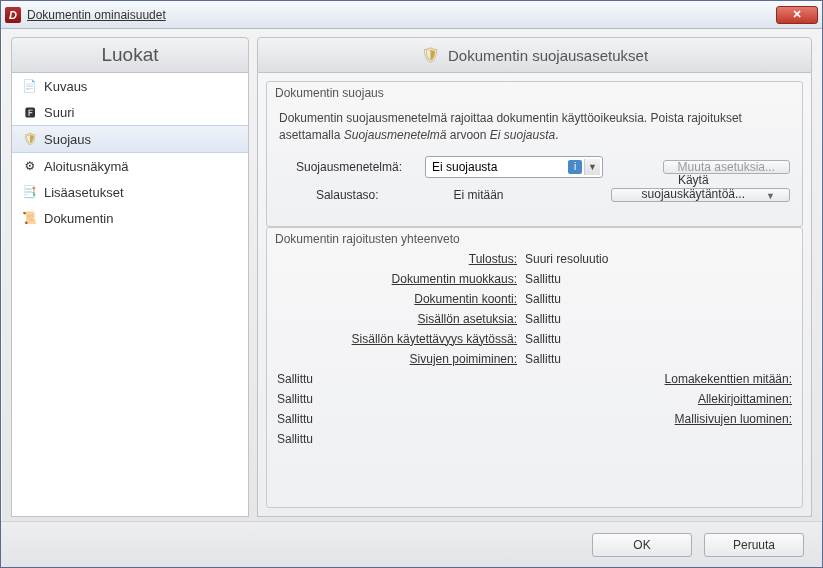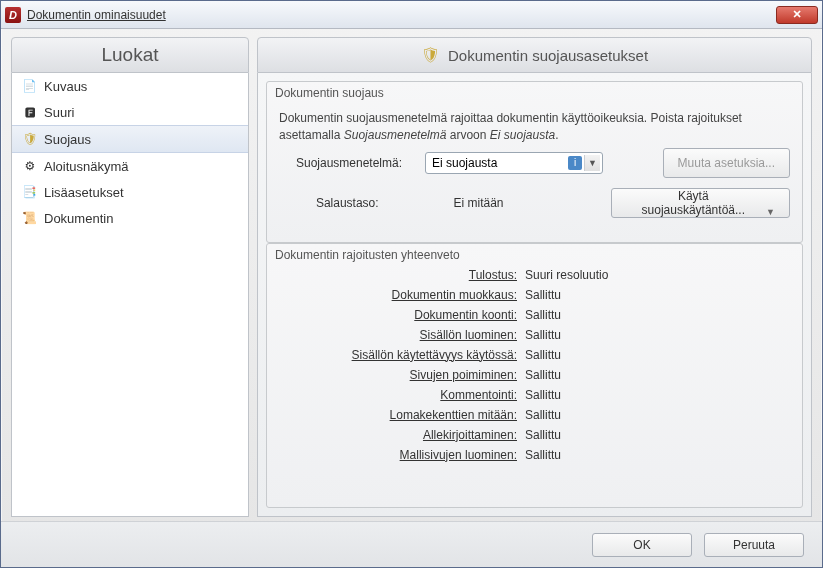--- a/index.html
+++ b/index.html
@@ -134,21 +134,21 @@
       border-radius: 3px;
       background: linear-gradient(#f7f7f8,#eff0f2);
     }
     .groupbox-title {
       font-size: 12px;
       color: #555;
       padding: 4px 8px 0 8px;
       background: transparent;
     }
     .groupbox-body { padding: 10px 12px 14px 12px; }
-    .desc { color: #444; line-height: 1.4; margin-bottom: 4px; }
+    .desc { color: #444; line-height: 1.4; margin-bottom: 12px; }
     .desc em { font-style: italic; }
     .form-row {
       display: flex;
       align-items: center;
       margin-bottom: 10px;
       gap: 6px;
     }
     .form-label {
       width: 140px;
       text-align: center;
@@ -177,21 +177,21 @@
     }
     .combobox .arrow {
       width: 16px; height: 16px;
       background: linear-gradient(#f3f3f3,#e0e0e0);
       border-left: 1px solid #c9cdd2;
       display:flex;align-items:center;justify-content:center;
       font-size: 9px; color:#555;
       cursor: pointer;
     }
     .btn {
-      height: 30px;
+      height: 14px;
       padding: 0 14px;
       background: linear-gradient(#fbfbfb,#e8e9ea);
       border: 1px solid #a9afb8;
       border-radius: 3px;
       color: #333;
       font-size: 12px;
       cursor: pointer;
       display: inline-flex;
       align-items: center;
       justify-content: center;
@@ -309,27 +309,26 @@
 
         <div class="groupbox" style="flex:1">
           <div class="groupbox-title">Dokumentin rajoitusten yhteenveto</div>
           <div class="summary-table">
             <div class="summary-label">Tulostus:</div>
             <div class="summary-value">Suuri resoluutio</div>
             <div class="summary-label">Dokumentin muokkaus:</div>
             <div class="summary-value">Sallittu</div>
             <div class="summary-label">Dokumentin koonti:</div>
             <div class="summary-value">Sallittu</div>
-            <div class="summary-label">Sisällön luominen:</div>
+            <div class="summary-label">Sisällön asetuksia:</div>
             <div class="summary-value">Sallittu</div>
             <div class="summary-label">Sisällön käytettävyys käytössä:</div>
             <div class="summary-value">Sallittu</div>
             <div class="summary-label">Sivujen poimiminen:</div>
             <div class="summary-value">Sallittu</div>
-            <div class="summary-label">Kommentointi:</div>
             <div class="summary-value">Sallittu</div>
             <div class="summary-label">Lomakekenttien mitään:</div>
             <div class="summary-value">Sallittu</div>
             <div class="summary-label">Allekirjoittaminen:</div>
             <div class="summary-value">Sallittu</div>
             <div class="summary-label">Mallisivujen luominen:</div>
             <div class="summary-value">Sallittu</div>
           </div>
         </div>
 

